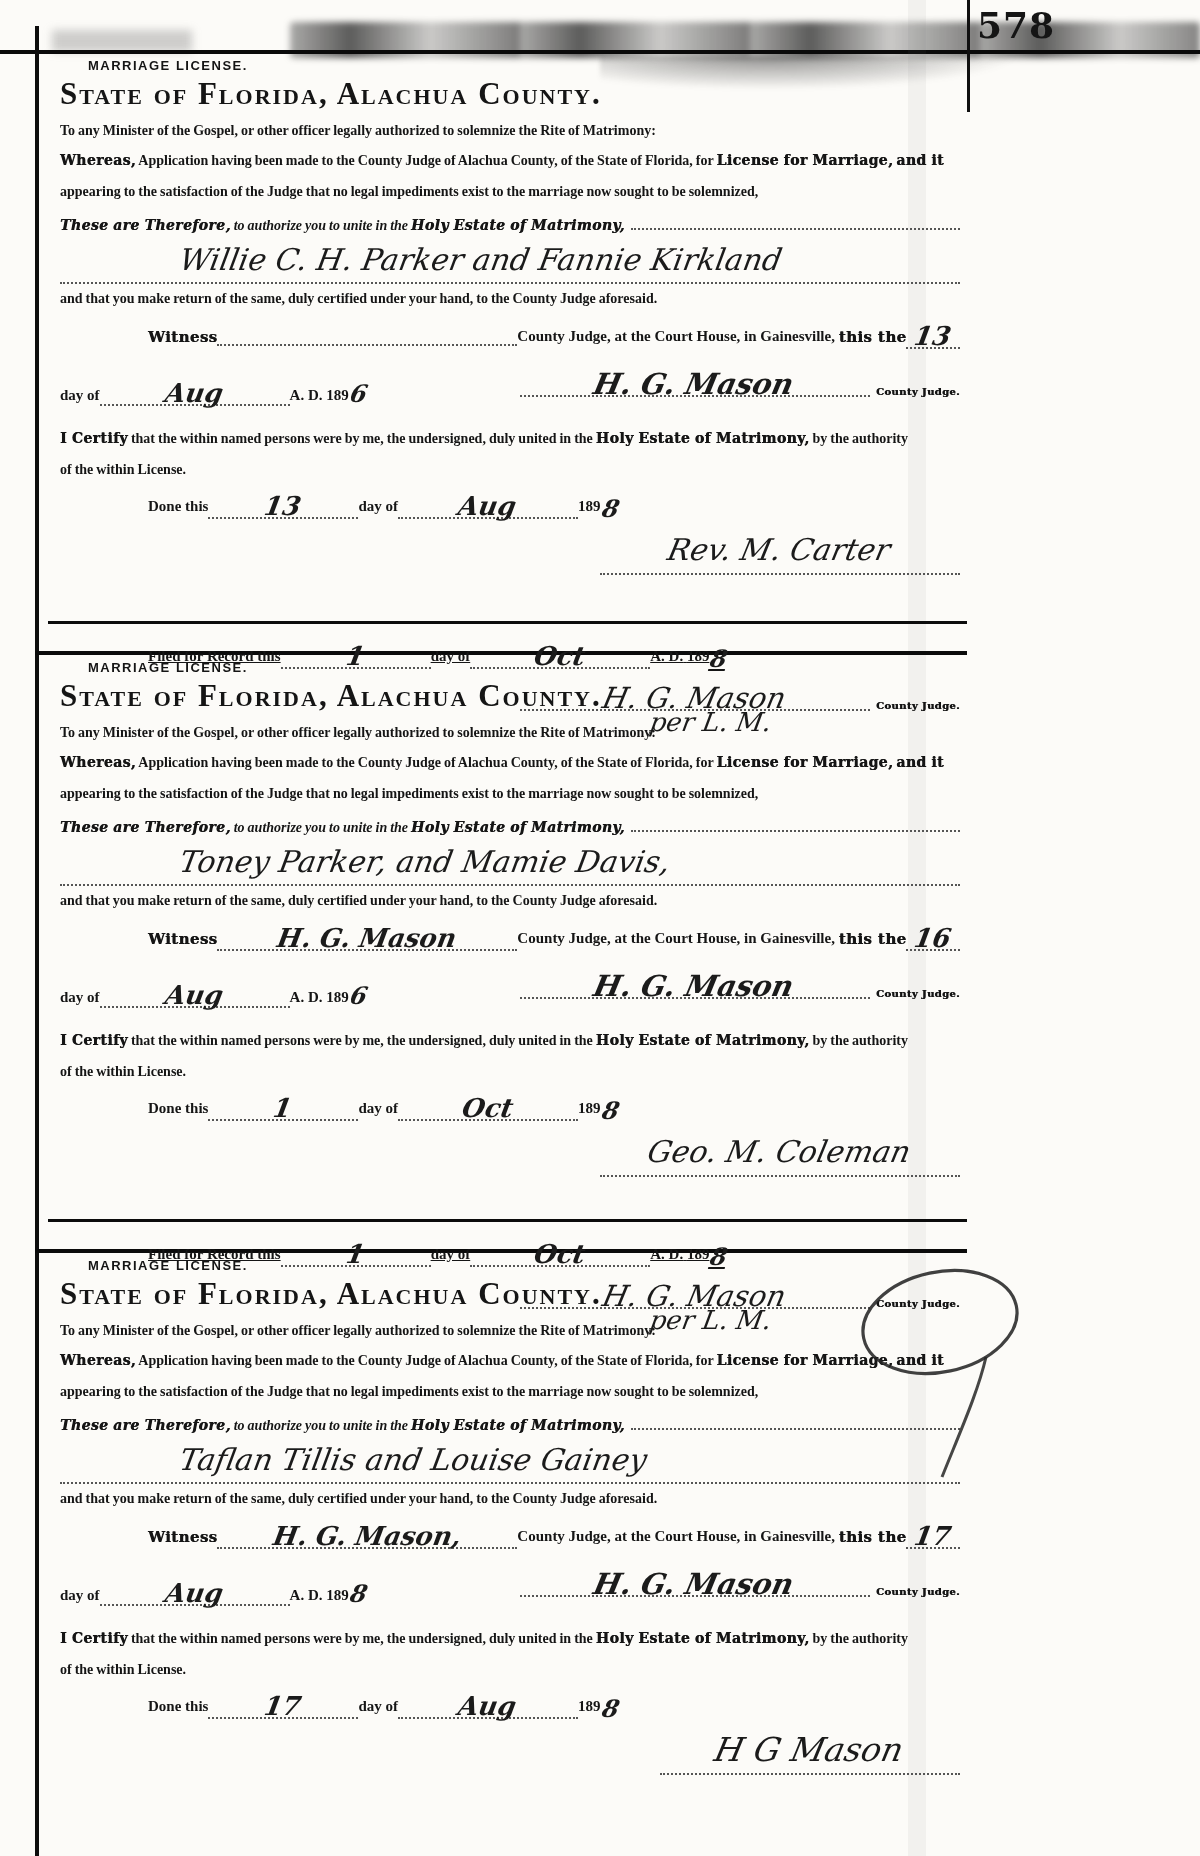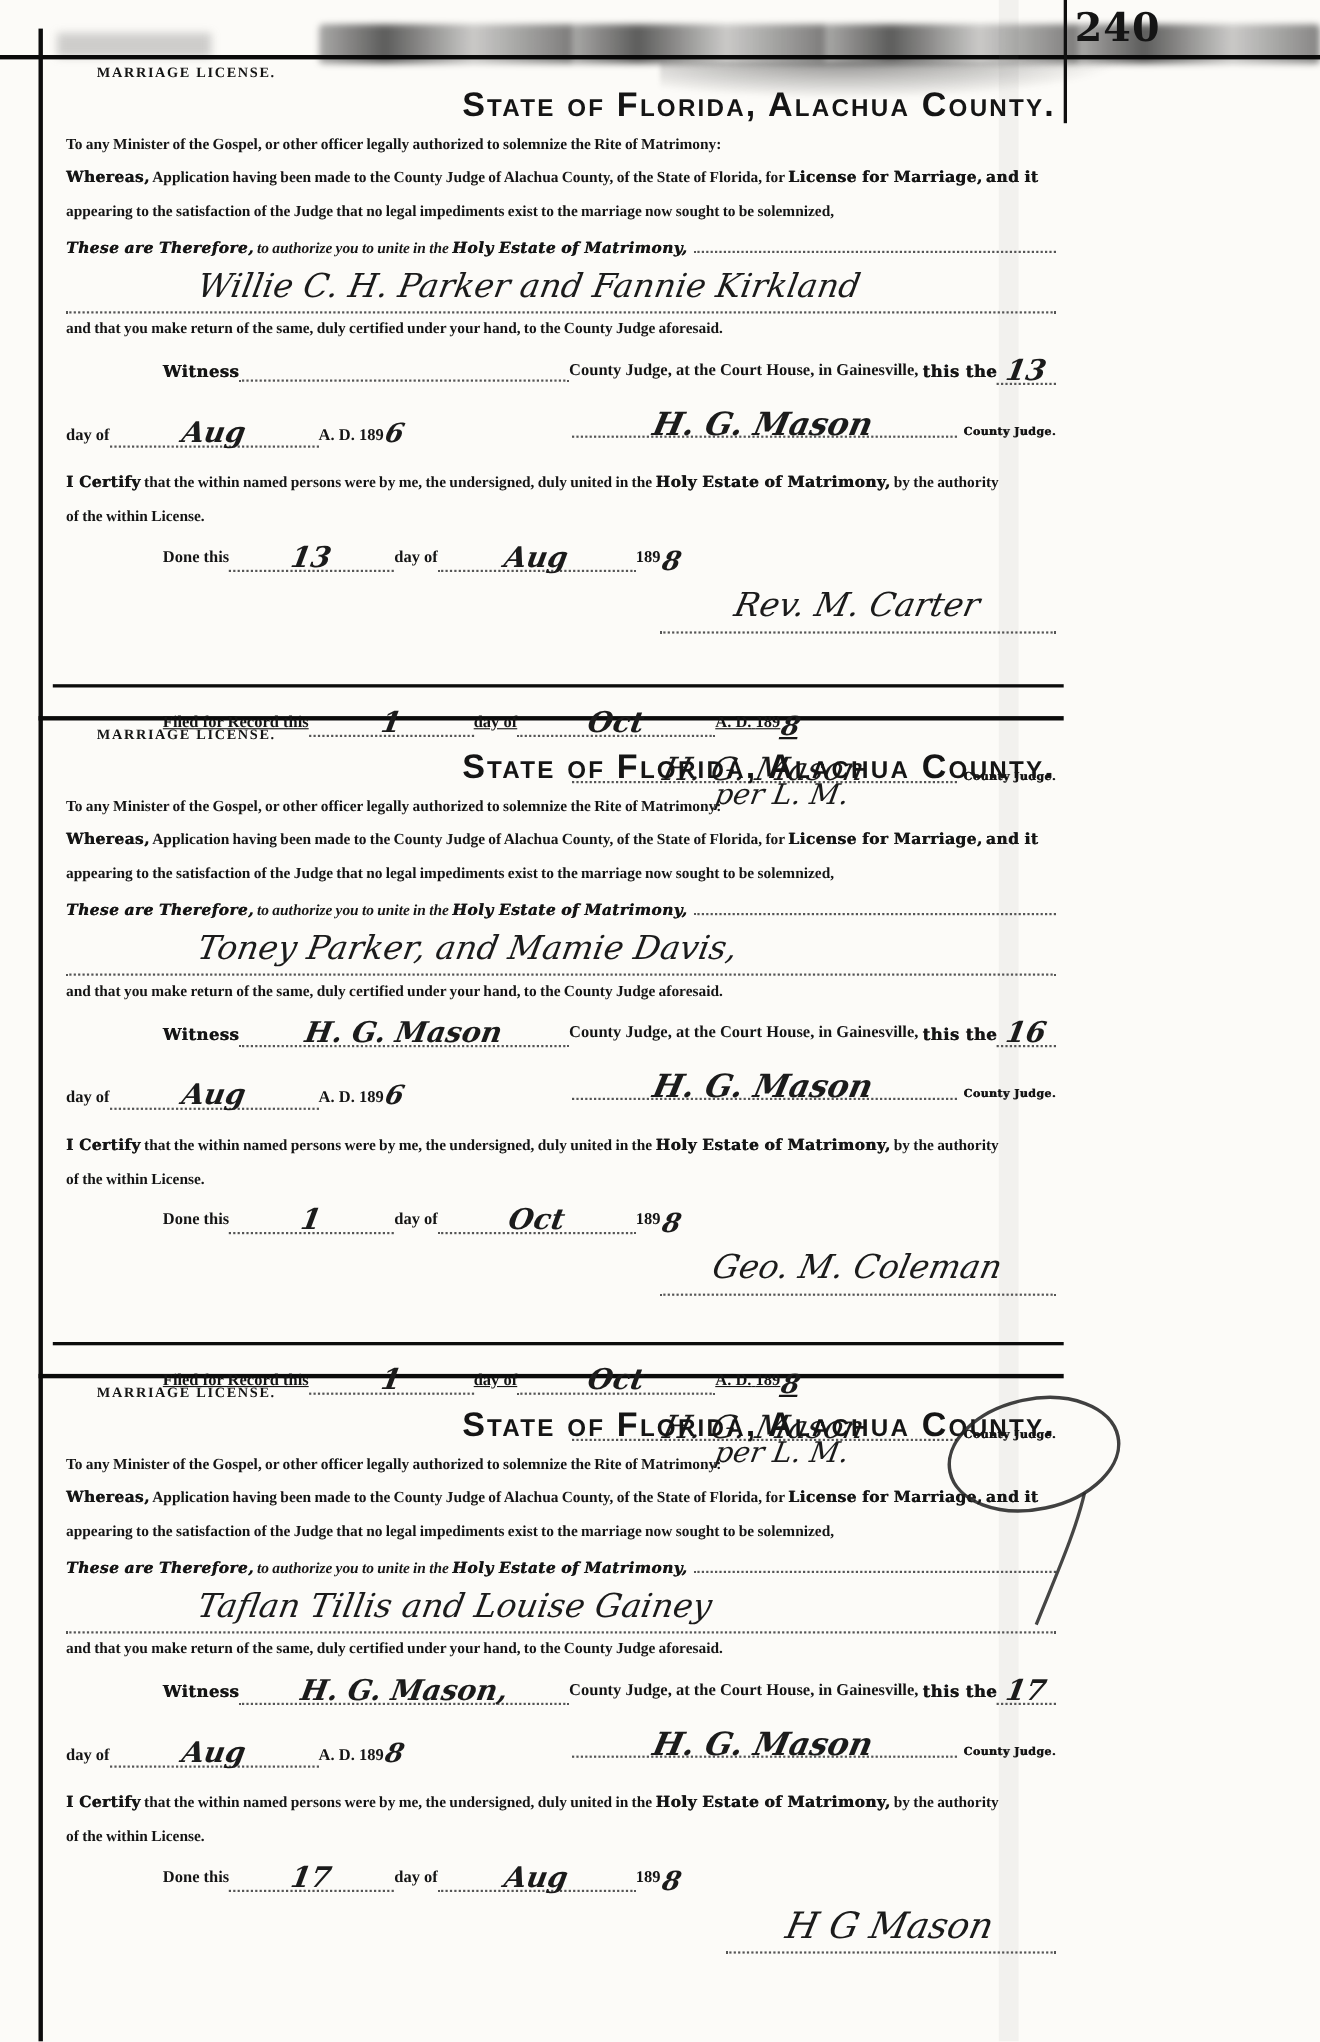--- a/index.html
+++ b/index.html
@@ -22,23 +22,23 @@
   .pn-rule { position:absolute; top:0; left:967px; width:3px; height:112px; background:#101010; }
   .page-number { position:absolute; top:4px; left:977px; font-family:"DejaVu Serif", serif;
     font-weight:bold; font-size:36px; letter-spacing:1px; }
   .streak { position:absolute; top:0; left:908px; width:18px; height:1856px;
     background:rgba(110,110,110,.07); }
   .sep { position:absolute; left:35px; width:932px; height:4px; background:#0b0b0b; }
   .sep1 { top:651px; } .sep2 { top:1249px; }
   
   .license { position:absolute; left:60px; width:900px; }
   .lic1 { top:58px; } .lic2 { top:660px; } .lic3 { top:1258px; }
-  .ml-label { font-family:Liberation Serif, serif; font-weight:bold;
+  .ml-label { font-family:Liberation Sans, sans-serif; font-weight:bold;
     font-size:13px; letter-spacing:1.5px;padding-left:28px; }
-  .title { margin:3px 0 10px 0; text-align:right; font-family:Liberation Sans, sans-serif;
+  .title { margin:3px 0 10px 0; text-align:left; font-family:Liberation Serif, serif;
     font-weight:bold; font-size:31px; letter-spacing:2px; font-variant:small-caps; }
   .line { margin:0; font-size:14px; font-weight:bold; line-height:1.35; word-spacing:-0.5px; }
   .mt6{margin-top:6px;} .mt10{margin-top:10px;} .mt12{margin-top:12px;} .mt14{margin-top:14px;} .mt16{margin-top:16px;}
   .bl { font-family:"DejaVu Serif", serif; font-weight:900; letter-spacing:.4px;
     text-shadow:.5px 0 0 currentColor; }
   .therefore { display:flex; align-items:baseline; }
   .therefore .txt { white-space:nowrap;font-style:italic; }
   .leader { flex:1; border-bottom:2px dotted #555; margin:0 0 3px 6px; min-width:30px; }
   
   .hw { font-family:"DejaVu Serif", serif; font-style:italic; display:inline-block;
@@ -77,21 +77,21 @@
 </style>
 </head>
 <body>
 
 <div class="top-band"></div>
 <div class="top-band-left"></div>
 <div class="top-bleed"></div>
 <div class="top-rule"></div>
 <div class="left-rule"></div>
 <div class="pn-rule"></div>
-<div class="page-number">240</div>
+<div class="page-number">578</div>
 <div class="streak"></div>
 <div class="sep sep1"></div>
 <div class="sep sep2"></div>
 
 <section class="license lic1">
   <div class="ml-label">MARRIAGE LICENSE.</div>
   <h1 class="title">State of Florida, Alachua County.</h1>
   <p class="line mt6">To any Minister of the Gospel, or other officer legally authorized to solemnize the Rite of Matrimony:</p>
   <p class="line mt10"><span class="bl">Whereas,</span> <span>Application having been made to the County Judge of Alachua County, of the State of Florida, for</span> <span class="bl">License for Marriage,</span> <span class="bl">and it</span></p>
   <p class="line mt12">appearing to the satisfaction of the Judge that no legal impediments exist to the marriage now sought to be solemnized,</p>

